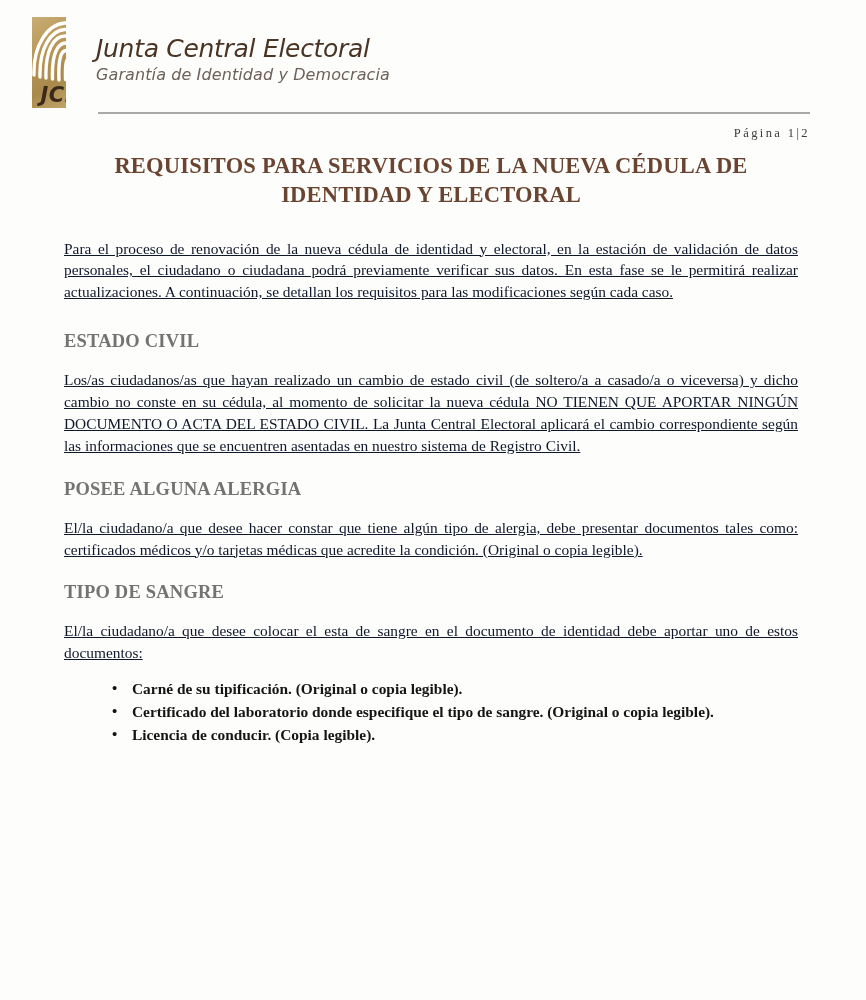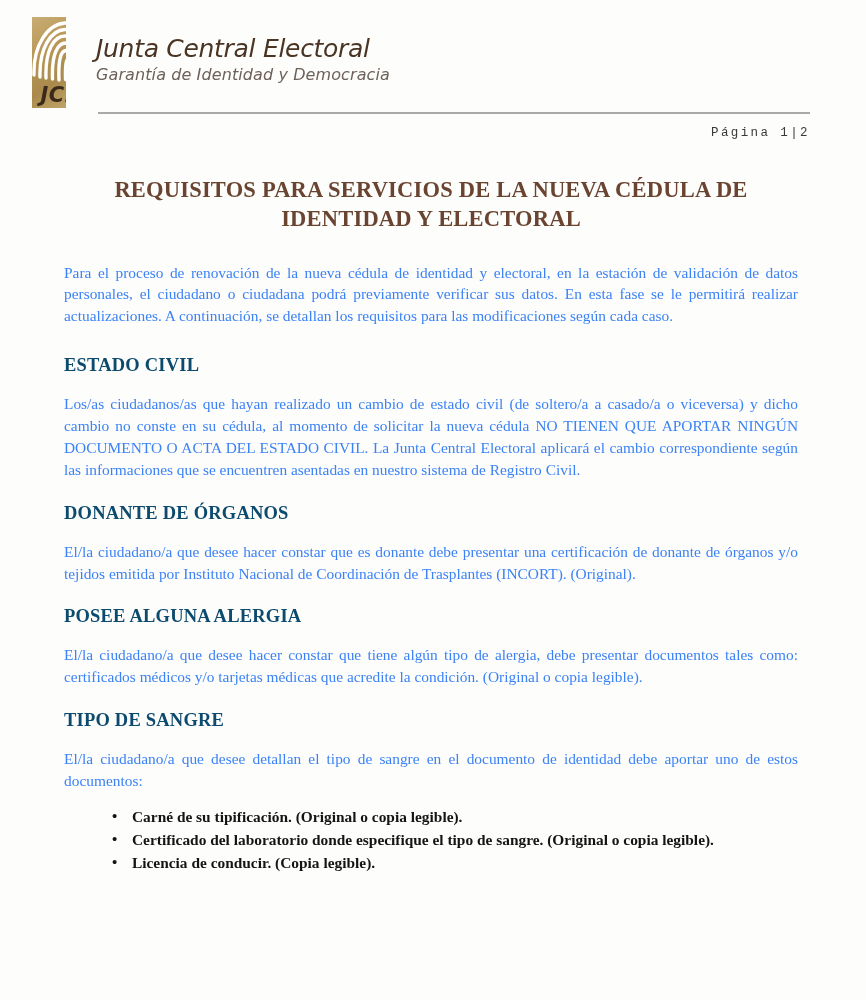--- a/index.html
+++ b/index.html
@@ -76,61 +76,61 @@
     width: 712px;
     height: 2px;
     background: #a9a9a9;
   }
 
   
   .page-number {
     position: absolute;
     right: 56px;
     top: 126px;
-    font-family: Liberation Mono, monospace;
+    font-family: Liberation Serif, serif;
     font-size: 12.5px;
     letter-spacing: 2.4px;
     color: #3a3a3a;
   }
 
   
   .content {
     position: absolute;
     left: 64px;
     top: 152px;
     width: 734px;
-    margin-top: 24px;
   }
 
   .doc-title {
     font-family: "Liberation Serif", "DejaVu Serif", serif;
     font-weight: bold;
     font-size: 22.5px;
     line-height: 1.28;
     color: #6a4430;
     text-align: center;
     margin: 0 0 28px 0;
     padding: 0 6px;
     letter-spacing: 0.2px;
   }
 
   p.body-text {
     font-size: 15.4px;
     line-height: 1.42;
     text-align: justify;
     margin: 0 0 14px 0;
-    color: #3b82f6;
+    color: #0f172a;
     hyphens: none;
+    text-decoration: underline;
   }
 
   h2.section-heading {
     font-family: "Liberation Serif", "DejaVu Serif", serif;
     font-weight: bold;
     font-size: 18.5px;
-    color: #0c4a6e;
+    color: #737373;
     margin: 22px 0 17px 0;
     letter-spacing: 0.2px;
   }
 
   .section:first-of-type h2.section-heading {
     margin-top: 28px;
   }
 
   ul.bullet-list {
     margin: 12px 0 6px 0;
@@ -193,33 +193,29 @@
 
     <h1 class="doc-title">REQUISITOS PARA SERVICIOS DE LA NUEVA CÉDULA DE IDENTIDAD Y ELECTORAL</h1>
 
     <p class="body-text">Para el proceso de renovación de la nueva cédula de identidad y electoral, en la estación de validación de datos personales, el ciudadano o ciudadana podrá previamente verificar sus datos. En esta fase se le permitirá realizar actualizaciones. A continuación, se detallan los requisitos para las modificaciones según cada caso.</p>
 
     <div class="section">
       <h2 class="section-heading">ESTADO CIVIL</h2>
       <p class="body-text">Los/as ciudadanos/as que hayan realizado un cambio de estado civil (de soltero/a a casado/a o viceversa) y dicho cambio no conste en su cédula, al momento de solicitar la nueva cédula NO TIENEN QUE APORTAR NINGÚN DOCUMENTO O ACTA DEL ESTADO CIVIL. La Junta Central Electoral aplicará el cambio correspondiente según las informaciones que se encuentren asentadas en nuestro sistema de Registro Civil.</p>
     </div>
 
-    <div class="section">
-      <h2 class="section-heading">DONANTE DE ÓRGANOS</h2>
-      <p class="body-text">El/la ciudadano/a que desee hacer constar que es donante debe presentar una certificación de donante de órganos y/o tejidos emitida por Instituto Nacional de Coordinación de Trasplantes (INCORT). (Original).</p>
-    </div>
 
     <div class="section">
       <h2 class="section-heading">POSEE ALGUNA ALERGIA</h2>
       <p class="body-text">El/la ciudadano/a que desee hacer constar que tiene algún tipo de alergia, debe presentar documentos tales como: certificados médicos y/o tarjetas médicas que acredite la condición. (Original o copia legible).</p>
     </div>
 
     <div class="section">
       <h2 class="section-heading">TIPO DE SANGRE</h2>
-      <p class="body-text">El/la ciudadano/a que desee detallan el tipo de sangre en el documento de identidad debe aportar uno de estos documentos:</p>
+      <p class="body-text">El/la ciudadano/a que desee colocar el esta de sangre en el documento de identidad debe aportar uno de estos documentos:</p>
       <ul class="bullet-list">
         <li>Carné de su tipificación. (Original o copia legible).</li>
         <li>Certificado del laboratorio donde especifique el tipo de sangre. (Original o copia legible).</li>
         <li>Licencia de conducir. (Copia legible).</li>
       </ul>
     </div>
 
 
   </div>
 </div>

